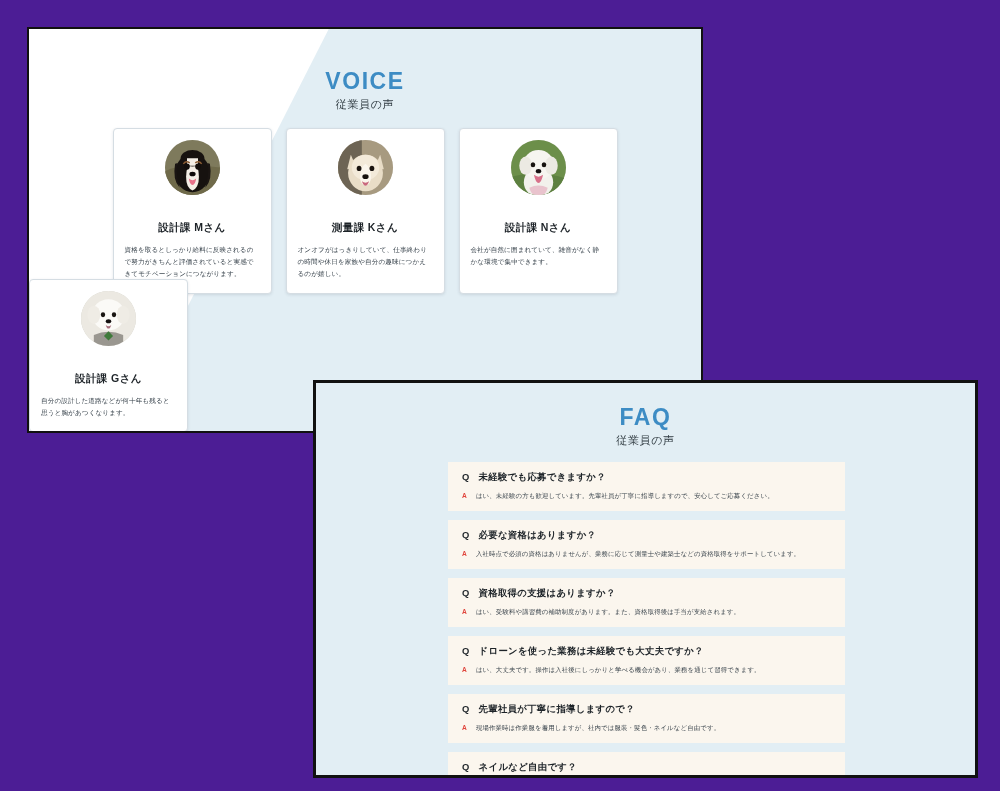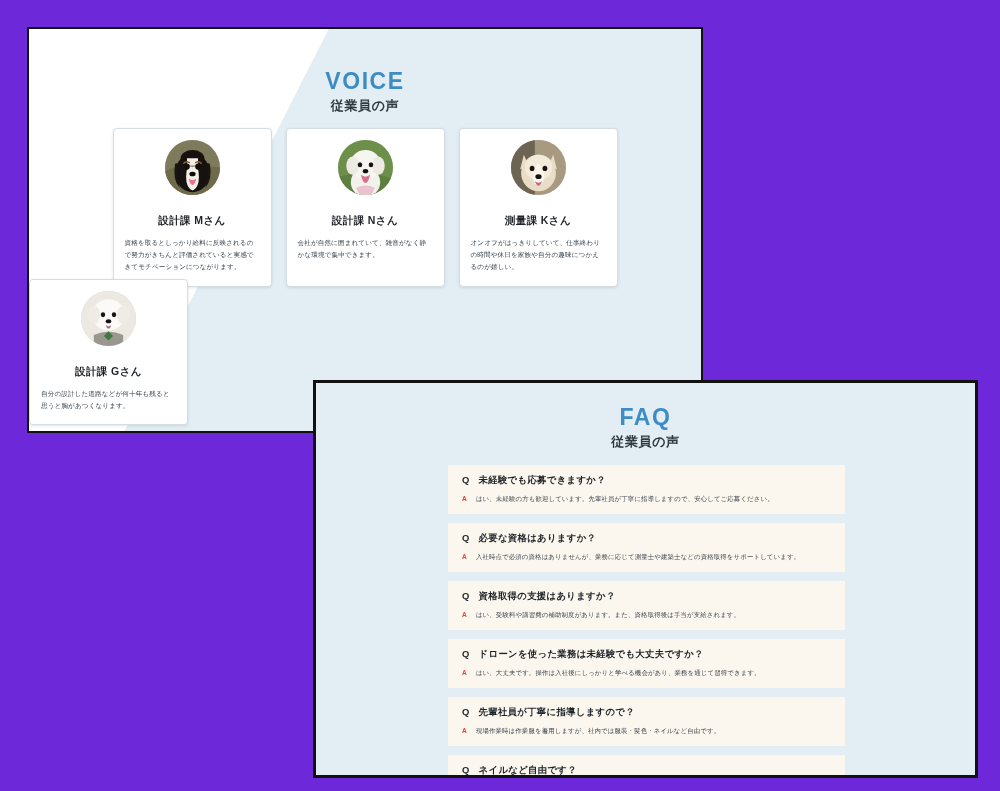--- a/index.html
+++ b/index.html
@@ -2,21 +2,21 @@
 <html><head>
 <meta charset="utf-8">
 <style>
   * { margin:0; padding:0; box-sizing:border-box; }
   html, body {
     width:1000px; height:791px;
     background:#ffffff;
     font-family:"Liberation Sans", "DejaVu Sans", sans-serif;
     overflow:hidden;
   }
-  #stage { position:relative; width:1000px; height:791px; background:#6d28d9; }
+  #stage { position:relative; width:1000px; height:791px; background:#4c1d95; }
 
   
   .voice-panel {
     position:absolute; left:27px; top:27px;
     width:676px; height:406px;
     background:#ffffff;
     border:2px solid #111111;
     overflow:hidden;
   }
   .voice-bg {
@@ -26,22 +26,22 @@
   }
   .voice-inner { position:relative; width:100%; height:100%; }
 
   .section-head { text-align:center; }
   .voice-head { position:absolute; left:0; right:0; top:40px; }
   .sec-title {
     font-size:23px; font-weight:700; letter-spacing:1.6px;
     color:#3d8cc4; line-height:1.05;
   }
   .sec-sub {
-    margin-top:4px; font-size:13px; color:#2f3a40;
-    letter-spacing:0.6px; font-weight:700;
+    margin-top:4px; font-size:11px; color:#2f3a40;
+    letter-spacing:0.6px; font-weight:400;
   }
 
   .voice-row {
     position:absolute; display:flex; gap:14px; justify-content:center; width:100%;
   }
   .voice-row-1 { top:99px; }
   .voice-row-2 { top:250px;flex-direction:column; }
 
   .vcard {
     width:159px;
@@ -54,21 +54,21 @@
   }
   .vcard-tall { min-height:144px; }
   .avatar {
     width:55px; height:55px; border-radius:50%;
     margin:0 auto; overflow:hidden;
     background:#cfcfc6;
     position:relative;
   }
   .avatar svg { display:block; width:100%; height:100%; }
   .vname {
-    margin-top:19px; font-size:10.5px; font-weight:700;
+    margin-top:26px; font-size:10.5px; font-weight:700;
     color:#1d2328; letter-spacing:0.4px;
   }
   .vquote {
     margin-top:9px; font-size:6.6px; line-height:1.85;
     color:#36414a; text-align:left; letter-spacing:0.1px;
   }
 
   
   .faq-panel {
     position:absolute; left:313px; top:380px;
@@ -132,57 +132,57 @@
               <path d="M26 42 q4 4 8 0 q-1 7 -4 7 q-3 0 -4 -7 Z" fill="#e8728a"></path>
             </svg>
           </div>
           <div class="vname">設計課 Mさん</div>
           <div class="vquote">資格を取るとしっかり給料に反映されるので努力がきちんと評価されていると実感できてモチベーションにつながります。</div>
         </article>
 
         <article class="vcard vcard-tall">
           <div class="avatar">
             <svg viewBox="0 0 60 60" preserveAspectRatio="xMidYMid slice">
+              <rect width="60" height="60" fill="#a79a80"></rect>
+              <path d="M0 0 h26 v60 h-26 Z" fill="#6d6454"></path>
+              <path d="M14 16 L10 32 L20 30 Z" fill="#e8dcc6"></path>
+              <path d="M46 16 L50 32 L40 30 Z" fill="#e8dcc6"></path>
+              <ellipse cx="30" cy="36" rx="19" ry="20" fill="#e9ddc7"></ellipse>
+              <ellipse cx="30" cy="30" rx="15" ry="14" fill="#f3ead9"></ellipse>
+              <path d="M30 26 Q36 30 36 40 Q36 48 30 50 Q24 48 24 40 Q24 30 30 26 Z" fill="#fbf6ec"></path>
+              <ellipse cx="23" cy="31" rx="2.6" ry="2.9" fill="#1a1410"></ellipse>
+              <ellipse cx="37" cy="31" rx="2.6" ry="2.9" fill="#1a1410"></ellipse>
+              <ellipse cx="30" cy="40" rx="3.4" ry="2.6" fill="#17120e"></ellipse>
+              <path d="M26 45 q4 3 8 0 q-2 5 -4 5 q-2 0 -4 -5 Z" fill="#c9697d"></path>
+            </svg>
+          </div>
+          <div class="vname">測量課 Kさん</div>
+          <div class="vquote">オンオフがはっきりしていて、仕事終わりの時間や休日を家族や自分の趣味につかえるのが嬉しい。</div>
+        </article>
+
+        <article class="vcard vcard-tall">
+          <div class="avatar">
+            <svg viewBox="0 0 60 60" preserveAspectRatio="xMidYMid slice">
               <rect width="60" height="60" fill="#6c8f4a"></rect>
               <path d="M0 40 Q30 32 60 42 L60 60 L0 60 Z" fill="#5d8040"></path>
               <ellipse cx="30" cy="46" rx="16" ry="16" fill="#f2f1ec"></ellipse>
               <ellipse cx="30" cy="27" rx="17" ry="16" fill="#f6f5f0"></ellipse>
               <ellipse cx="16" cy="28" rx="7" ry="10" fill="#eceae3"></ellipse>
               <ellipse cx="44" cy="28" rx="7" ry="10" fill="#eceae3"></ellipse>
               <ellipse cx="24" cy="27" rx="2.5" ry="2.8" fill="#171310"></ellipse>
               <ellipse cx="36" cy="27" rx="2.5" ry="2.8" fill="#171310"></ellipse>
               <ellipse cx="30" cy="34" rx="3" ry="2.3" fill="#141010"></ellipse>
               <path d="M25 38 q5 4 10 0 q-2 9 -5 9 q-3 0 -5 -9 Z" fill="#d8718a"></path>
               <path d="M20 52 q10 -5 20 0 q-2 9 -10 9 q-8 0 -10 -9 Z" fill="#e9c3cd"></path>
             </svg>
           </div>
           <div class="vname">設計課 Nさん</div>
           <div class="vquote">会社が自然に囲まれていて、雑音がなく静かな環境で集中できます。</div>
         </article>
 
-        <article class="vcard vcard-tall">
-          <div class="avatar">
-            <svg viewBox="0 0 60 60" preserveAspectRatio="xMidYMid slice">
-              <rect width="60" height="60" fill="#a79a80"></rect>
-              <path d="M0 0 h26 v60 h-26 Z" fill="#6d6454"></path>
-              <path d="M14 16 L10 32 L20 30 Z" fill="#e8dcc6"></path>
-              <path d="M46 16 L50 32 L40 30 Z" fill="#e8dcc6"></path>
-              <ellipse cx="30" cy="36" rx="19" ry="20" fill="#e9ddc7"></ellipse>
-              <ellipse cx="30" cy="30" rx="15" ry="14" fill="#f3ead9"></ellipse>
-              <path d="M30 26 Q36 30 36 40 Q36 48 30 50 Q24 48 24 40 Q24 30 30 26 Z" fill="#fbf6ec"></path>
-              <ellipse cx="23" cy="31" rx="2.6" ry="2.9" fill="#1a1410"></ellipse>
-              <ellipse cx="37" cy="31" rx="2.6" ry="2.9" fill="#1a1410"></ellipse>
-              <ellipse cx="30" cy="40" rx="3.4" ry="2.6" fill="#17120e"></ellipse>
-              <path d="M26 45 q4 3 8 0 q-2 5 -4 5 q-2 0 -4 -5 Z" fill="#c9697d"></path>
-            </svg>
-          </div>
-          <div class="vname">測量課 Kさん</div>
-          <div class="vquote">オンオフがはっきりしていて、仕事終わりの時間や休日を家族や自分の趣味につかえるのが嬉しい。</div>
-        </article>
-
       </div>
 
       <div class="voice-row voice-row-2">
 
         <article class="vcard">
           <div class="avatar">
             <svg viewBox="0 0 60 60" preserveAspectRatio="xMidYMid slice">
               <rect width="60" height="60" fill="#ece9e2"></rect>
               <ellipse cx="30" cy="26" rx="18" ry="17" fill="#fbfaf7"></ellipse>
               <ellipse cx="14" cy="26" rx="7" ry="10" fill="#efece5"></ellipse>

